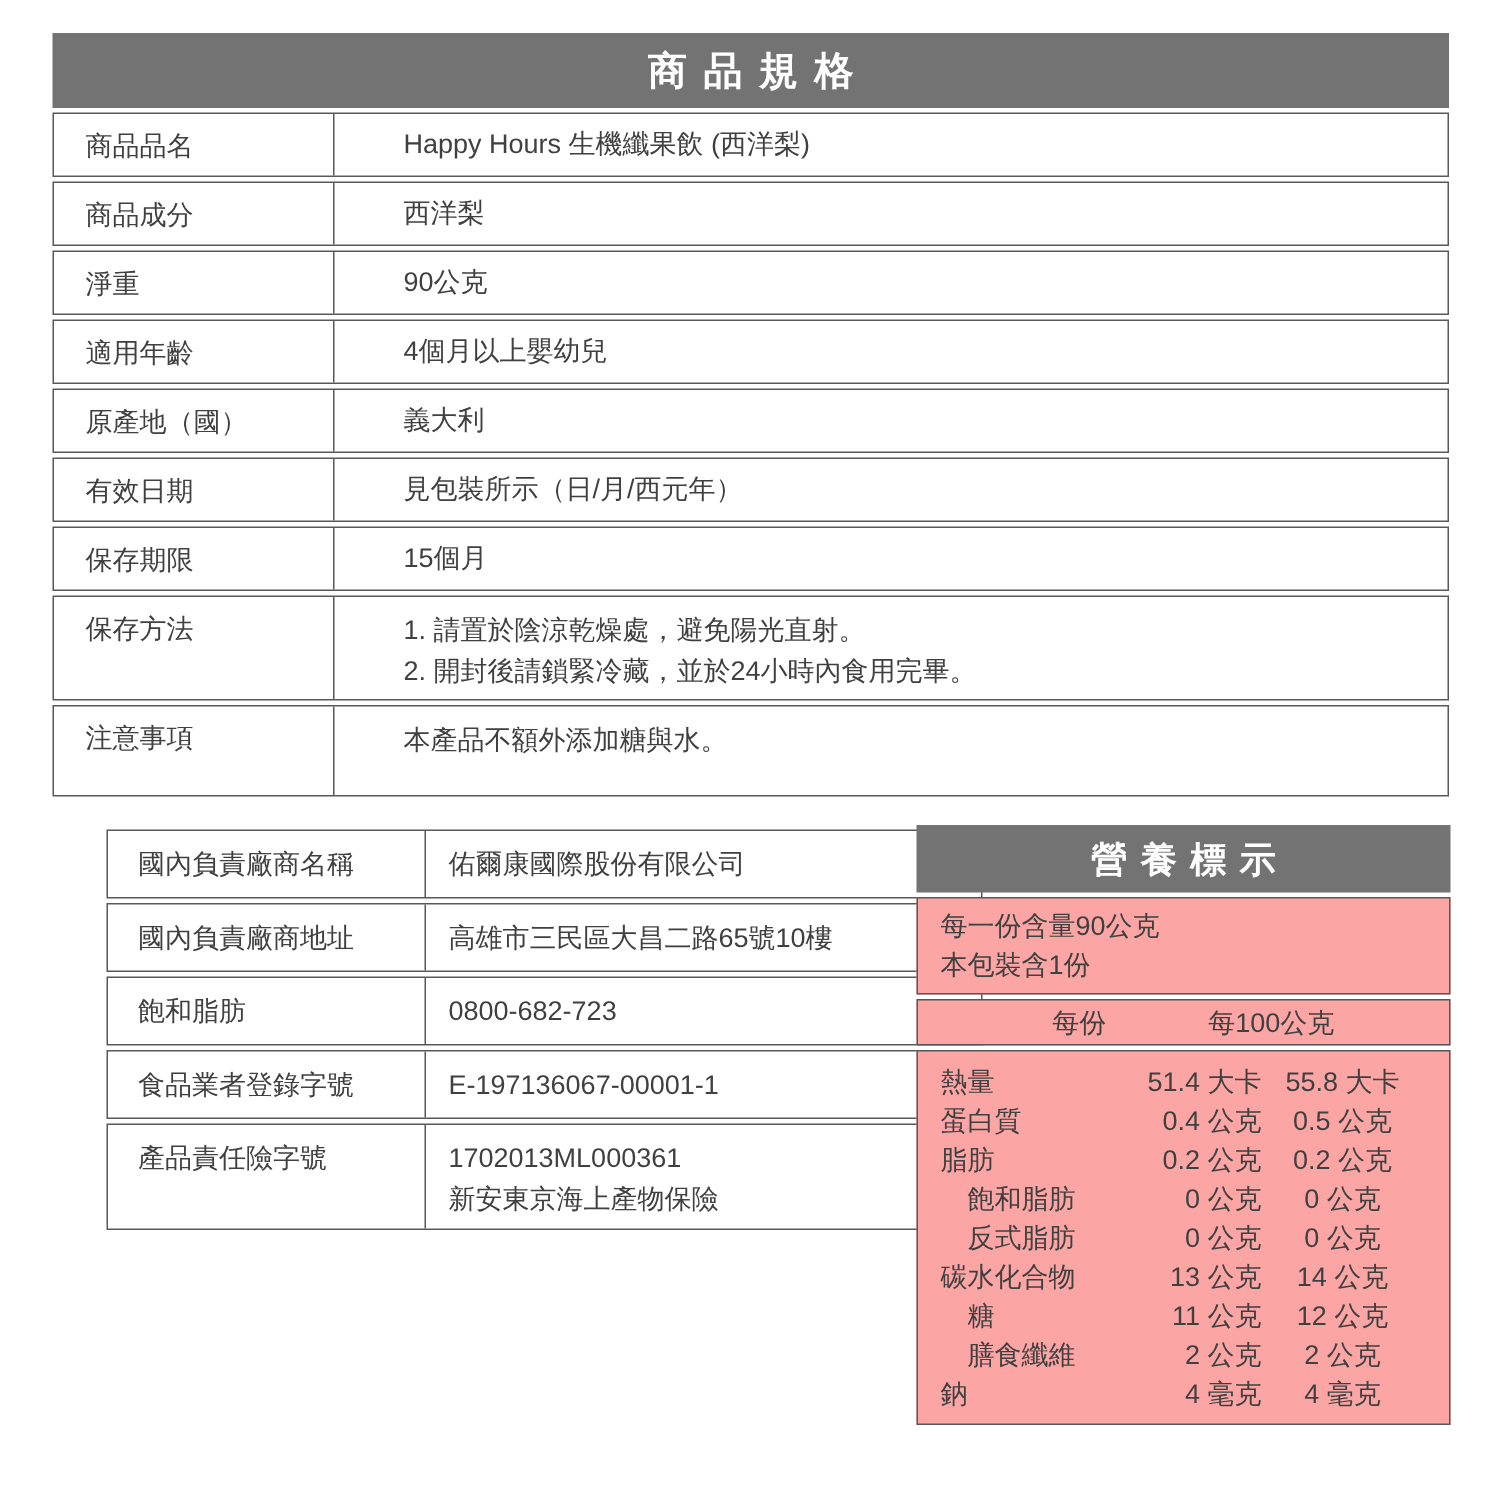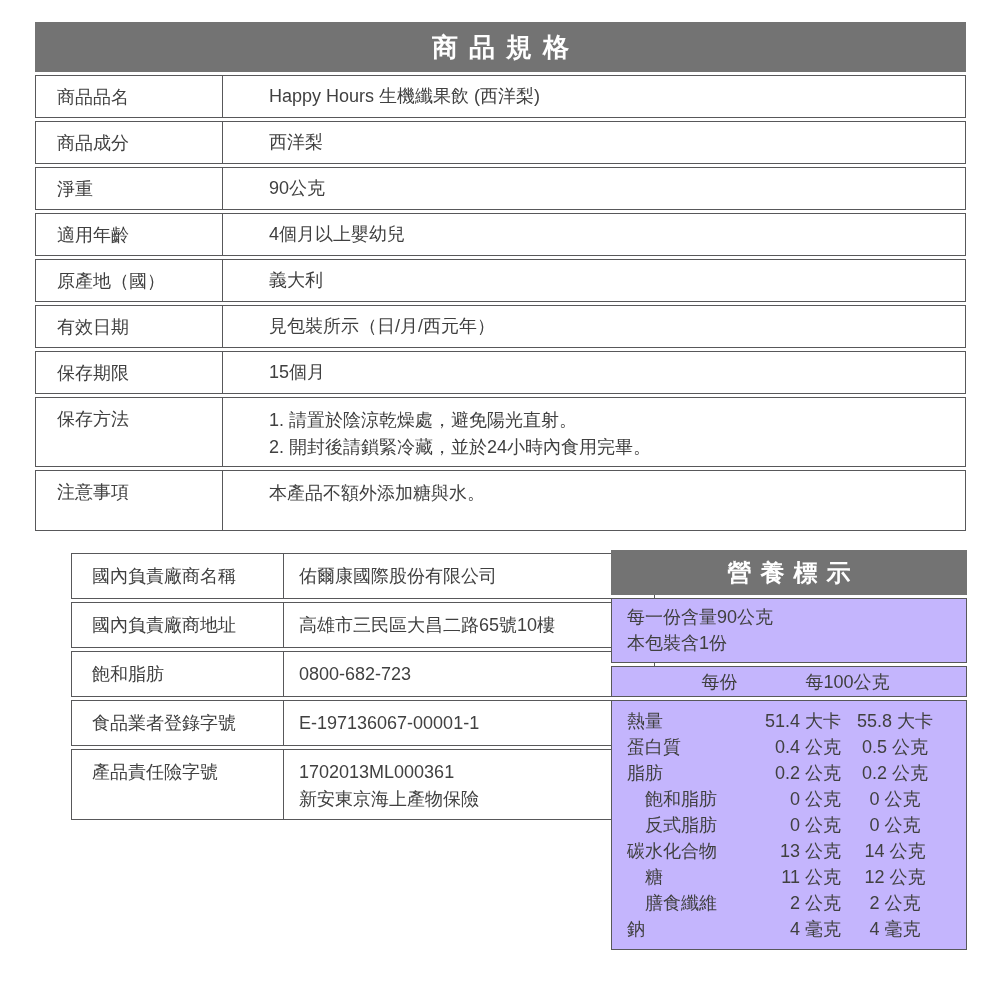--- a/index.html
+++ b/index.html
@@ -60,21 +60,21 @@
     display: flex; flex-direction: column; justify-content: center;
   }
   .vendor-row .cell-value .vline { line-height: 27px; }
   .vendor-row.tall { min-height: 71px; }
   .vendor-row.tall .cell-label { align-items: flex-start; padding-top: 10px; }
   .vendor-row.tall .cell-value { justify-content: flex-start; padding-top: 9px; }
 
   
   .nutrition-table { position: absolute; left: 611px; top: 550px; width: 356px; }
   .nutrition-table .dark-bar { height: 45px; font-size: 24px; letter-spacing: 9px; padding-left: 9px; }
-  .nut-box { border: 1px solid #58585a; background: #c4b5fd; margin-top: 3px; font-size: 18px; }
+  .nut-box { border: 1px solid #58585a; background: #fca5a5; margin-top: 3px; font-size: 18px; }
   .nut-serving { padding: 5px 10px 6px 15px; }
   .nut-serving .vline { line-height: 26px; }
   .nut-colhead { display: flex; justify-content: center; align-items: center; height: 31px; padding-right: 17px; }
   .nut-colhead .c1 { width: 110px; text-align: right; padding-right: 44px; }
   .nut-colhead .c2 { width: 108px; text-align: right; }
   .nut-data { padding: 7px 17px 7px 0; }
   .nut-row { display: flex; line-height: 26px; }
   .nut-row .n-name { flex: 1; padding-left: 15px; text-align: left; }
   .nut-row.indent .n-name { padding-left: 33px; }
   .nut-row .n-v1 { width: 110px; flex: 0 0 110px; text-align: right; }

